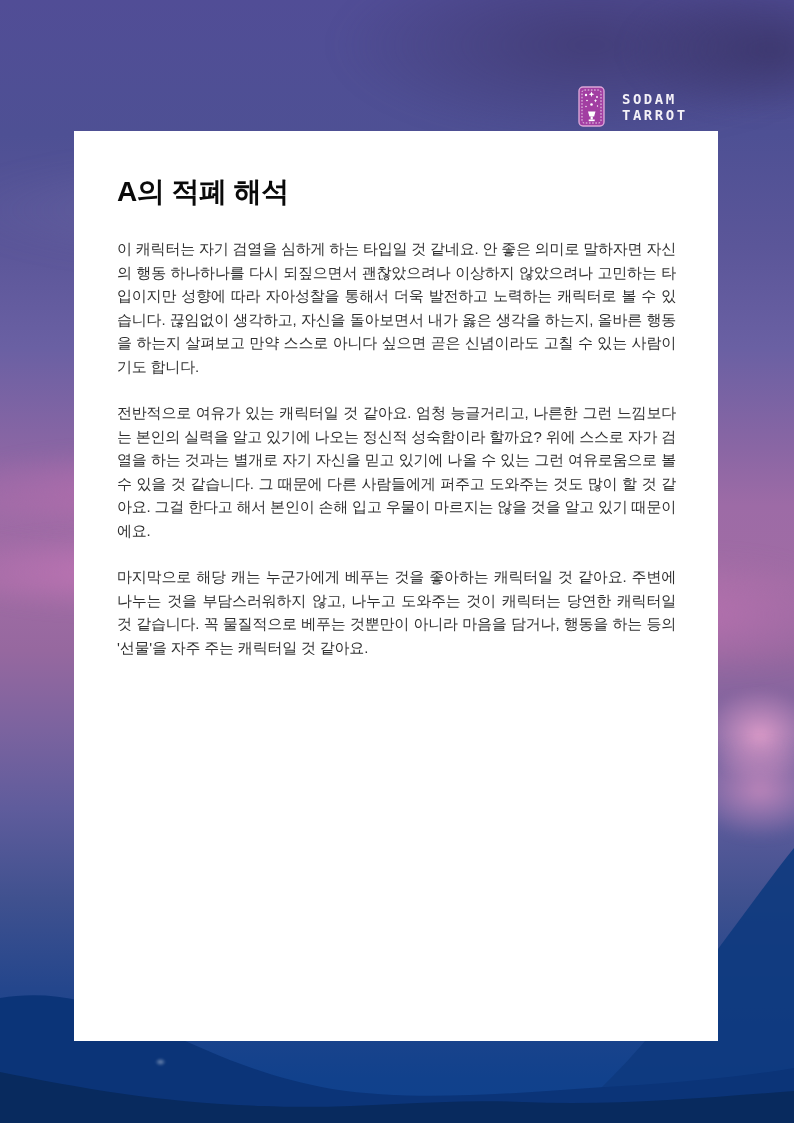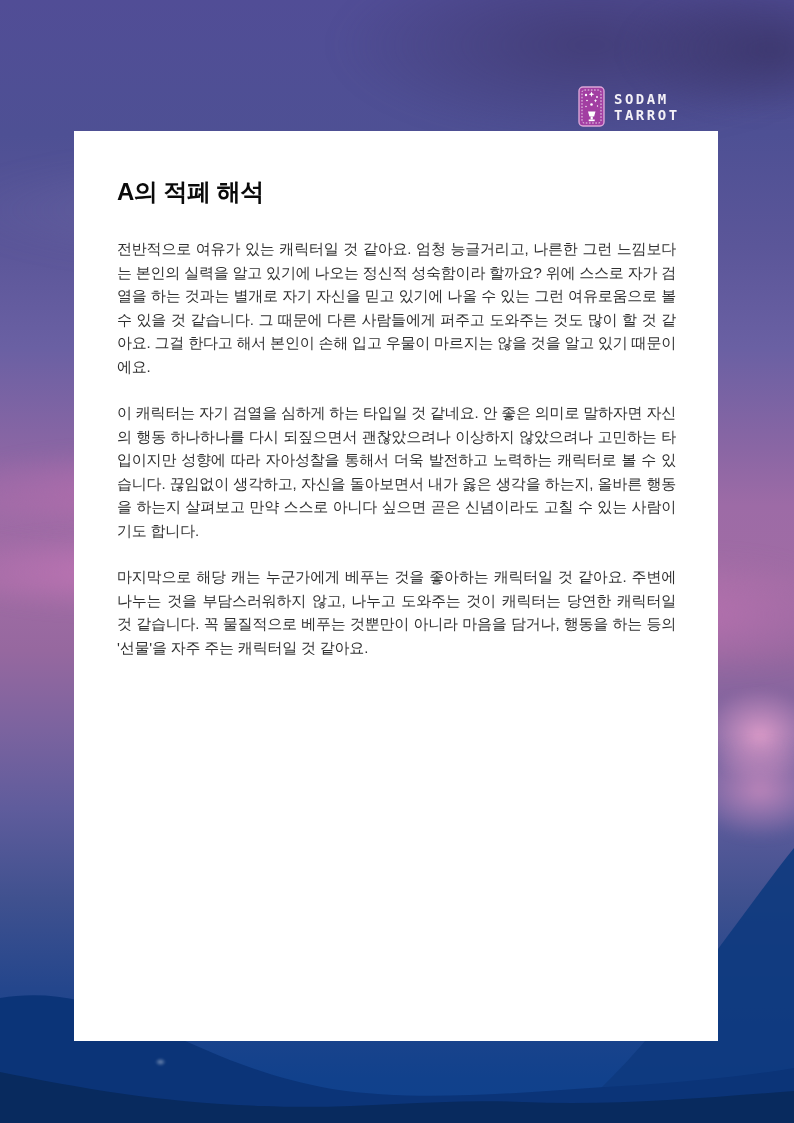--- a/index.html
+++ b/index.html
@@ -97,21 +97,21 @@
     filter: blur(1px);
   }
 
   
   .logo {
     position: absolute;
     top: 86px;
     left: 578px;
     display: flex;
     align-items: center;
-    gap: 9px;
+    gap: 17px;
   }
   .logo-icon {
     width: 27px;
     height: 41px;
     display: block;
   }
   .logo-text {
     display: flex;
     flex-direction: column;
     justify-content: center;
@@ -131,21 +131,21 @@
     left: 74px;
     top: 131px;
     width: 644px;
     height: 910px;
     background: #ffffff;
     box-sizing: border-box;
     padding: 44px 42px 0 43px;
   }
   .doc-title {
     margin: 0;
-    font-size: 24px;
+    font-size: 28px;
     line-height: 34px;
     font-weight: bold;
     color: #0a0a0a;
     letter-spacing: -0.5px;
   }
   .doc-body {
     margin-top: 28px;
   }
   .doc-body p {
     margin: 0;
@@ -198,17 +198,17 @@
   </svg>
   <div class="logo-text">
     <span>SODAM</span>
     <span>TARROT</span>
   </div>
 </div>
 
 <div class="card">
   <h1 class="doc-title">A의 적폐 해석</h1>
   <div class="doc-body">
+    <p>이 캐릭터는 자기 검열을 심하게 하는 타입일 것 같네요. 안 좋은 의미로 말하자면 자신의 행동 하나하나를 다시 되짚으면서 괜찮았으려나 이상하지 않았으려나 고민하는 타입이지만 성향에 따라 자아성찰을 통해서 더욱 발전하고 노력하는 캐릭터로 볼 수 있습니다. 끊임없이 생각하고, 자신을 돌아보면서 내가 옳은 생각을 하는지, 올바른 행동을 하는지 살펴보고 만약 스스로 아니다 싶으면 곧은 신념이라도 고칠 수 있는 사람이기도 합니다.</p>
     <p>전반적으로 여유가 있는 캐릭터일 것 같아요. 엄청 능글거리고, 나른한 그런 느낌보다는 본인의 실력을 알고 있기에 나오는 정신적 성숙함이라 할까요? 위에 스스로 자가 검열을 하는 것과는 별개로 자기 자신을 믿고 있기에 나올 수 있는 그런 여유로움으로 볼 수 있을 것 같습니다. 그 때문에 다른 사람들에게 퍼주고 도와주는 것도 많이 할 것 같아요. 그걸 한다고 해서 본인이 손해 입고 우물이 마르지는 않을 것을 알고 있기 때문이에요.</p>
-    <p>이 캐릭터는 자기 검열을 심하게 하는 타입일 것 같네요. 안 좋은 의미로 말하자면 자신의 행동 하나하나를 다시 되짚으면서 괜찮았으려나 이상하지 않았으려나 고민하는 타입이지만 성향에 따라 자아성찰을 통해서 더욱 발전하고 노력하는 캐릭터로 볼 수 있습니다. 끊임없이 생각하고, 자신을 돌아보면서 내가 옳은 생각을 하는지, 올바른 행동을 하는지 살펴보고 만약 스스로 아니다 싶으면 곧은 신념이라도 고칠 수 있는 사람이기도 합니다.</p>
     <p>마지막으로 해당 캐는 누군가에게 베푸는 것을 좋아하는 캐릭터일 것 같아요. 주변에 나누는 것을 부담스러워하지 않고, 나누고 도와주는 것이 캐릭터는 당연한 캐릭터일 것 같습니다. 꼭 물질적으로 베푸는 것뿐만이 아니라 마음을 담거나, 행동을 하는 등의 '선물'을 자주 주는 캐릭터일 것 같아요.</p>
   </div>
 </div>
 
 </body></html>

